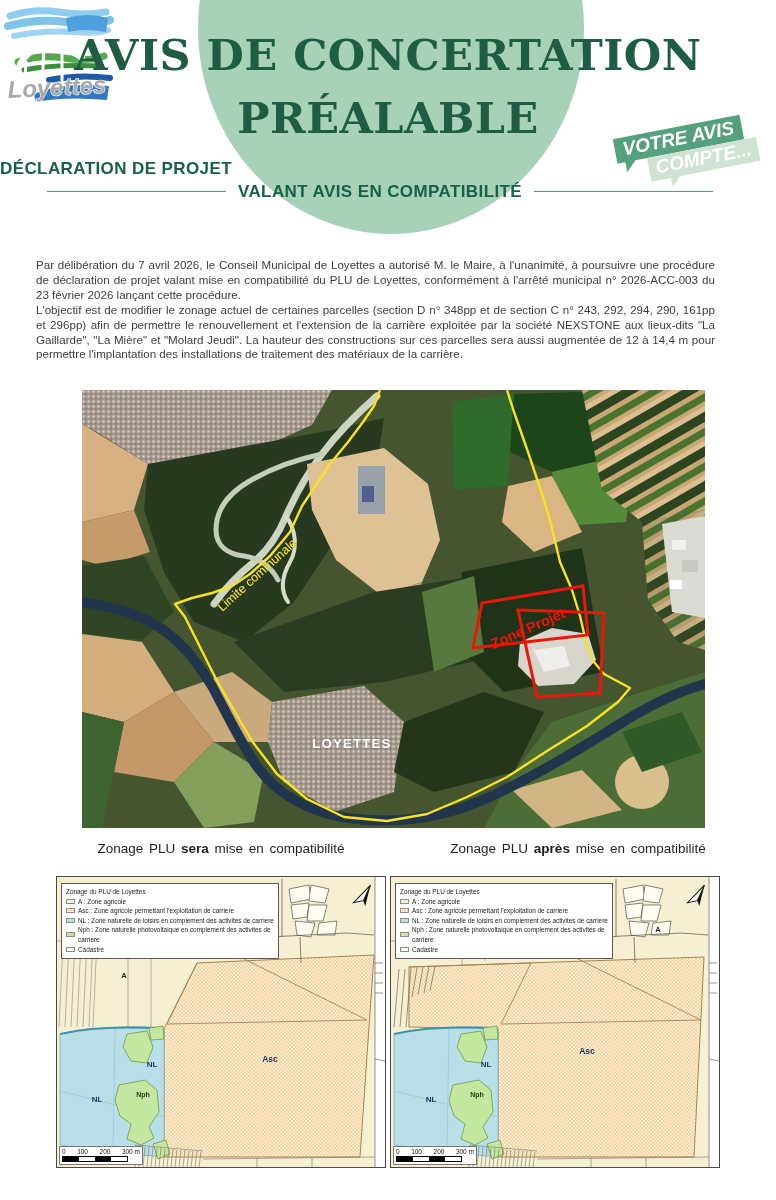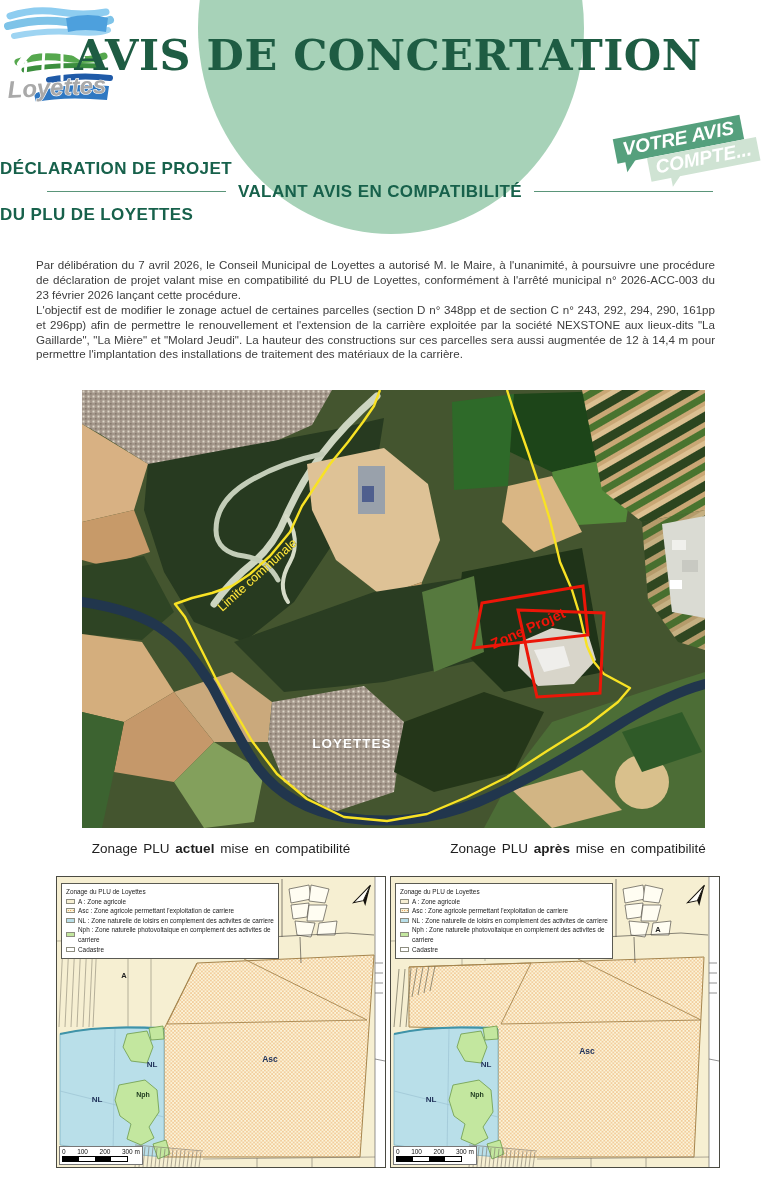--- a/index.html
+++ b/index.html
@@ -82,35 +82,34 @@
       <path d="M20,68 Q50,62 96,64" stroke="#3c8f3e" stroke-width="5"></path>
       <path d="M30,92 Q55,80 105,84 L103,98 Q60,94 32,100 Z" stroke="none" fill="#2f78c2"></path>
       <path d="M45,78 Q75,72 106,76" stroke="#1f5aa8" stroke-width="6"></path>
       <path d="M16,62 Q38,28 78,56" stroke="#ffffff" stroke-width="6"></path>
       <path d="M22,60 L20,92 M40,46 L38,84 M58,44 L58,78" stroke="#ffffff" stroke-width="3"></path>
     </g>
     <text x="4" y="96" font-family="Liberation Sans, sans-serif" font-weight="bold" font-style="italic" font-size="24" fill="#a9a9a9" stroke="#ffffff" stroke-width="1.2" paint-order="stroke" transform="rotate(-3 4 96)">Loyettes</text>
   </svg>
 
   <h1 class="title"><span>AVIS DE CONCERTATION</span><br>
-      </h1>
+      <span>PRÉALABLE</span></h1>
 
   <div class="badge">
     <span class="b1">VOTRE AVIS</span><br>
     <span class="b2">COMPTE...</span>
   </div>
 
   <div class="subtitle">
     <div>DÉCLARATION DE PROJET</div>
     <div class="sub-mid">
       <span class="rule"></span>
       <span class="t">VALANT AVIS EN COMPATIBILITÉ</span>
       <span class="rule"></span>
     </div>
-    <div>DU PLU DE LOYETTES</div>
   </div>
 
   <div class="intro">
     <p>Par délibération du 7 avril 2026, le Conseil Municipal de Loyettes a autorisé M. le Maire, à l'unanimité, à poursuivre une procédure de déclaration de projet valant mise en compatibilité du PLU de Loyettes, conformément à l'arrêté municipal n° 2026-ACC-003 du 23 février 2026 lançant cette procédure.</p>
     <p>L'objectif est de modifier le zonage actuel de certaines parcelles (section D n° 348pp et de section C n° 243, 292, 294, 290, 161pp et 296pp) afin de permettre le renouvellement et l'extension de la carrière exploitée par la société NEXSTONE aux lieux-dits "La Gaillarde", "La Mière" et "Molard Jeudi". La hauteur des constructions sur ces parcelles sera aussi augmentée de 12 à 14,4 m pour permettre l'implantation des installations de traitement des matériaux de la carrière.</p>
   </div>
 
   <div class="satmap">
     <svg width="623" height="438" viewBox="0 0 623 438">
       <defs>
@@ -171,21 +170,21 @@
       <polygon points="400,213 501,196 506,245 391,258" fill="none" stroke="#ec1608" stroke-width="3"></polygon>
       <polygon points="436,220 522,223 518,303 455,307" fill="none" stroke="#ec1608" stroke-width="3"></polygon>
       <text transform="translate(178,188) rotate(-42)" font-size="12.5" fill="#ffe93e" stroke="#55500e" stroke-width="0.35" paint-order="stroke" text-anchor="middle">Limite communale</text>
       <text transform="translate(448,243) rotate(-24)" font-size="14.5" font-weight="bold" fill="#ee1408" text-anchor="middle">Zone Projet</text>
       <text x="270" y="358" font-size="13.5" font-weight="bold" fill="#ffffff" letter-spacing="1" text-anchor="middle" stroke="#00000055" stroke-width="0.4" paint-order="stroke">LOYETTES</text>
     </svg>
   </div>
 
   <div class="cap cap-left">
     <span>Zonage PLU</span>
-    <b>actuel</b>
+    <b>sera</b>
     <span>mise en compatibilité</span>
   </div>
   <div class="cap cap-right">
     <span>Zonage PLU</span>
     <b>après</b>
     <span>mise en compatibilité</span>
   </div>
 
   <div class="zmap zmap-left">
     <svg width="328" height="290" viewBox="0 0 328 290">

